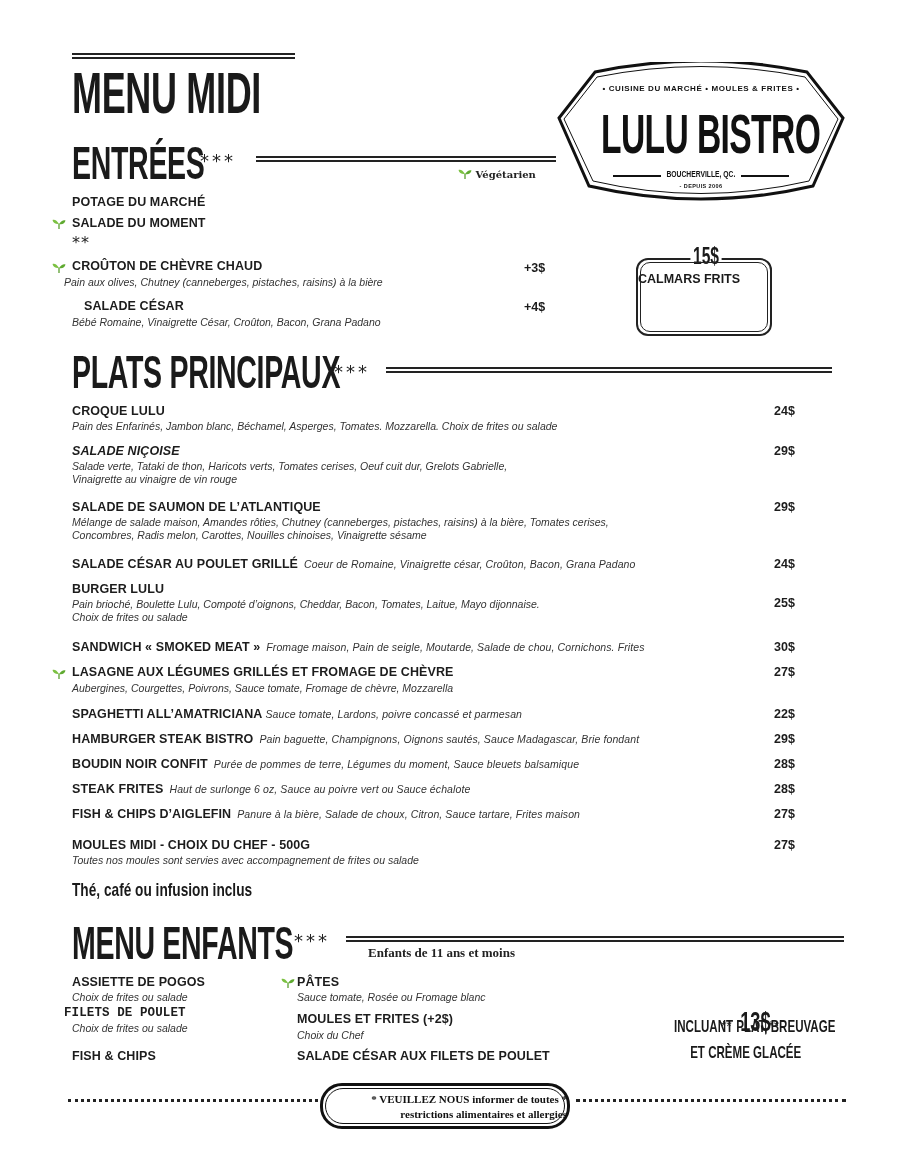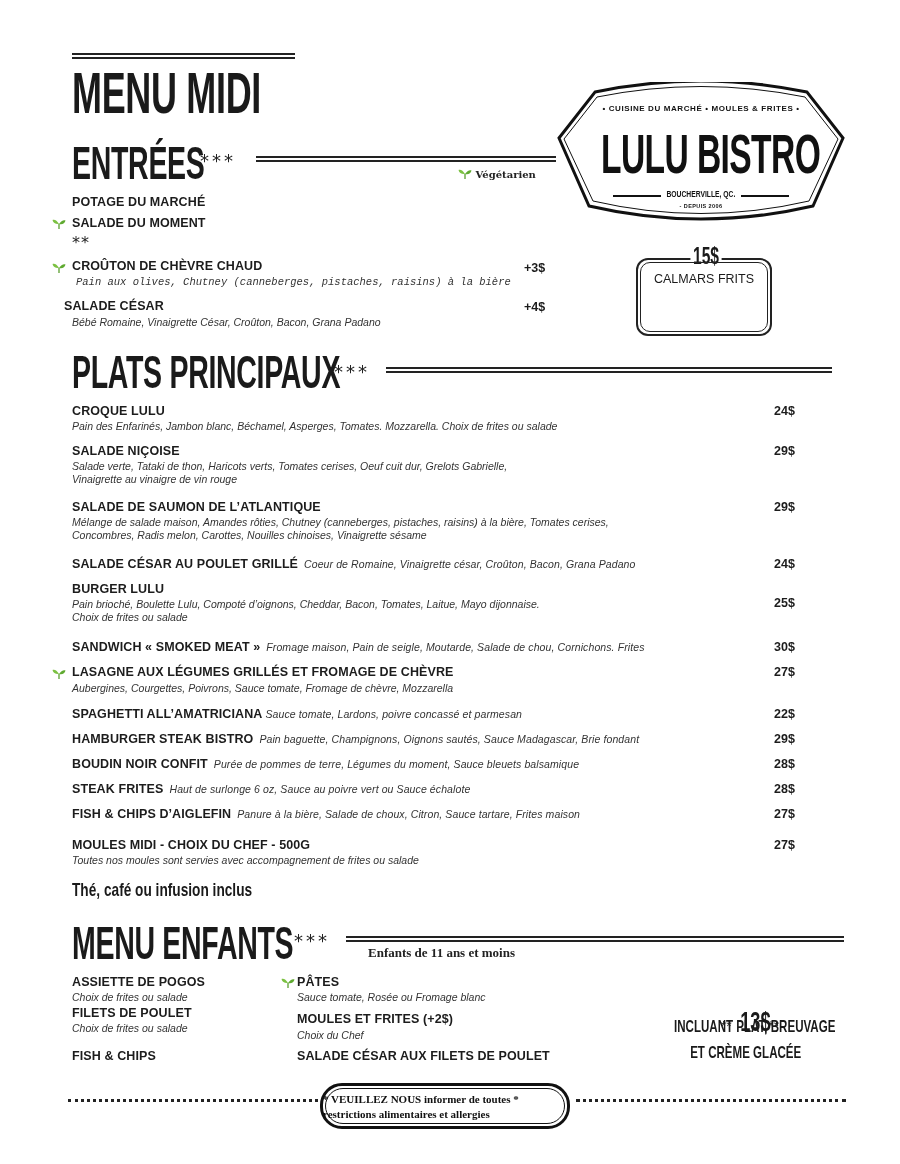--- a/index.html
+++ b/index.html
@@ -15,50 +15,50 @@
   .dbl-rule { position: absolute; height: 6px; border-top: 2px solid #222; border-bottom: 2px solid #222; }
 
   .item-name { font-family: "Liberation Sans", sans-serif; font-weight: 700; font-size: 12.5px; color: #1c1c1c; letter-spacing: 0.1px; white-space: nowrap; }
   .item-desc { font-family: "Liberation Sans", sans-serif; font-style: italic; font-size: 10.5px; color: #333; line-height: 13px; }
   .inline-desc { font-family: "Liberation Sans", sans-serif; font-style: italic; font-weight: 400; font-size: 10.5px; color: #333; margin-left: 6px; }
   .price { font-family: "Liberation Sans", sans-serif; font-weight: 700; font-size: 12.5px; color: #1c1c1c; position: absolute; }
 
   .leaf { position: absolute; width: 14px; height: 12px; }
 
   
-  .logo { position: absolute; left: 555px; top: 62px; width: 292px; height: 142px; margin-top: 20px; }
+  .logo { position: absolute; left: 555px; top: 62px; width: 292px; height: 142px; }
   .logo-tag { position: absolute; left: 0; width: 292px; top: 22px; text-align: center; font-size: 8px; font-weight: 700; letter-spacing: 0.6px; color: #111; }
   .logo-name { position: absolute; left: 46px; top: 44px; font-size: 56px; line-height: 56px; font-weight: 700; transform: scaleX(0.6); transform-origin: left top; white-space: nowrap; color: #111; letter-spacing: -1px; }
   .logo-city { position: absolute; left: 0; width: 292px; top: 107px; text-align: center; font-size: 9px; font-weight: 700; color: #111; }
   .logo-city span { display: inline-block; transform: scaleX(0.75); }
   .logo-since { position: absolute; left: 0; width: 292px; top: 121px; text-align: center; font-size: 5.5px; font-weight: 700; letter-spacing: 0.4px; color: #111; }
   .logo-line { position: absolute; top: 113px; height: 2px; width: 48px; background: #111; }
 
   
   .calmars { position: absolute; left: 636px; top: 258px; width: 136px; height: 78px; border: 2px solid #222; border-radius: 12px; }
   .calmars::after { content: ""; position: absolute; left: 2px; top: 2px; right: 2px; bottom: 2px; border: 1px solid #222; border-radius: 10px; }
   .calmars-price { position: absolute; left: 0; width: 136px; top: -16px; text-align: center; }
   .calmars-price span { display: inline-block; background: #fff; padding: 0 4px; font-size: 24px; font-weight: 700; line-height: 24px; transform: scaleX(0.65); }
-  .calmars-name { position: absolute; left: 0; width: 132px; top: 12px; text-align: center; font-size: 12.5px; font-weight: 400; }
+  .calmars-name { position: absolute; left: 0; width: 132px; top: 12px; font-size: 12.5px; font-weight: 700; }
   .calmars-desc { position: absolute; left: 0; width: 132px; top: 31px; text-align: center; font-style: italic; font-size: 11px; line-height: 18px; color: #333; }
 
   .veg-legend { position: absolute; left: 458px; top: 166px; font-family: "DejaVu Serif", serif; font-weight: 700; font-size: 10px; color: #222; }
 
   
   .kids-price { position: absolute; left: 650px; width: 200px; top: 1008px; text-align: center; }
   .kids-price .p { display: inline-block; font-weight: 700; font-size: 28px; line-height: 28px; transform: scaleX(0.65); }
   .kids-price .st { font-size: 14px; color: #222; }
   .kids-desc { position: absolute; left: 636px; width: 220px; text-align: center; font-weight: 700; font-size: 17px; line-height: 26px; color: #1a1a1a; }
   .kids-desc span { display: inline-block; transform: scaleX(0.68); white-space: nowrap; }
 
   
   .dots { position: absolute; top: 1099px; height: 3px; border-top: 3px dotted #222; }
   .notice { position: absolute; left: 320px; top: 1083px; width: 250px; height: 46px; border: 3px solid #111; border-radius: 22px; }
   .notice::after { content: ""; position: absolute; left: 2px; top: 2px; right: 2px; bottom: 2px; border: 1px solid #111; border-radius: 19px; }
-  .notice-line { position: absolute; left: 0; width: 244px; text-align: left; font-family: "Liberation Serif", serif; font-weight: 700; font-size: 11px; color: #111; }
+  .notice-line { position: absolute; left: 0; width: 244px; text-align: right; font-family: "Liberation Serif", serif; font-weight: 700; font-size: 11px; color: #111; }
 
   .inclus { position: absolute; left: 72px; top: 880px; font-weight: 700; font-size: 19px; line-height: 20px; transform: scaleX(0.72); transform-origin: left top; white-space: nowrap; }
   .kids-sub { position: absolute; left: 368px; top: 945px; font-family: "Liberation Serif", serif; font-weight: 700; font-size: 13px; color: #222; }
 </style>
 </head>
 <body>
 
 <svg width="0" height="0" style="position:absolute">
   <defs>
     <symbol id="leaf" viewBox="0 0 14 12">
@@ -104,43 +104,43 @@
 <svg class="leaf" style="left:52px; top:218px;">
     <use href="#leaf"></use>
   </svg>
 <div class="abs item-name" style="left:72px; top:216px;">SALADE DU MOMENT</div>
 <div class="abs stars" style="left:72px; top:233px; font-size:16px; letter-spacing:1px;">**</div>
 
 <svg class="leaf" style="left:52px; top:262px;">
     <use href="#leaf"></use>
   </svg>
 <div class="abs item-name" style="left:72px; top:259px;">CROÛTON DE CHÈVRE CHAUD</div>
-<div class="abs item-desc" style="left:76px; top:276px;font-family:Liberation Mono, monospace;">Pain aux olives, Chutney (canneberges, pistaches, raisins) à la bière</div>
+<div class="abs item-desc" style="left:64px; top:276px;">Pain aux olives, Chutney (canneberges, pistaches, raisins) à la bière</div>
 <div class="price" style="left:524px; top:261px;">+3$</div>
 
-<div class="abs item-name" style="left:64px; top:299px;">SALADE CÉSAR</div>
+<div class="abs item-name" style="left:84px; top:299px;">SALADE CÉSAR</div>
 <div class="abs item-desc" style="left:72px; top:316px;">Bébé Romaine, Vinaigrette César, Croûton, Bacon, Grana Padano</div>
 <div class="price" style="left:524px; top:300px;">+4$</div>
 
 <div class="calmars">
   <div class="calmars-price"><span>15$</span></div>
   <div class="calmars-name">CALMARS FRITS</div>
 </div>
 
 <div class="abs" style="left:72px; top:349px;">
   <span class="cond title-lg">PLATS PRINCIPAUX</span>
 </div>
 <div class="abs stars" style="left:334px; top:361px;">***</div>
 <div class="dbl-rule" style="left:386px; top:367px; width:446px;"></div>
 
 <div class="abs item-name" style="left:72px; top:404px;">CROQUE LULU</div>
 <div class="abs item-desc" style="left:72px; top:420px;">Pain des Enfarinés, Jambon blanc, Béchamel, Asperges, Tomates. Mozzarella. Choix de frites ou salade</div>
 <div class="price" style="left:774px; top:404px;">24$</div>
 
-<div class="abs item-name" style="left:72px; top:444px;">SALADE NIÇOISE</div>
+<div class="abs item-name" style="left:72px; top:444px;font-style:italic;">SALADE NIÇOISE</div>
 <div class="abs item-desc" style="left:72px; top:460px;">Salade verte, Tataki de thon, Haricots verts, Tomates cerises, Oeuf cuit dur, Grelots Gabrielle,</div>
 <div class="abs item-desc" style="left:72px; top:473px;">Vinaigrette au vinaigre de vin rouge</div>
 <div class="price" style="left:774px; top:444px;">29$</div>
 
 <div class="abs item-name" style="left:72px; top:500px;">SALADE DE SAUMON DE L’ATLANTIQUE</div>
 <div class="abs item-desc" style="left:72px; top:516px;">Mélange de salade maison,  Amandes rôties, Chutney (canneberges, pistaches, raisins) à la bière, Tomates cerises,</div>
 <div class="abs item-desc" style="left:72px; top:529px;">Concombres, Radis melon, Carottes, Nouilles chinoises, Vinaigrette sésame</div>
 <div class="price" style="left:774px; top:500px;">29$</div>
 
 <div class="abs item-name" style="left:72px; top:557px;"><span>SALADE CÉSAR AU POULET GRILLÉ</span><span class="inline-desc">Coeur de Romaine, Vinaigrette césar, Croûton, Bacon, Grana Padano</span></div>
@@ -184,21 +184,21 @@
 
 <div class="abs" style="left:72px; top:920px;">
   <span class="cond title-lg">MENU ENFANTS</span>
 </div>
 <div class="abs stars" style="left:294px; top:930px;">***</div>
 <div class="dbl-rule" style="left:346px; top:936px; width:498px;"></div>
 <div class="kids-sub">Enfants de 11 ans et moins</div>
 
 <div class="abs item-name" style="left:72px; top:975px;">ASSIETTE DE POGOS</div>
 <div class="abs item-desc" style="left:72px; top:991px;">Choix de frites ou salade</div>
-<div class="abs item-name" style="left:72px; top:1006px;">FILETS DE POULET</div>
+<div class="abs item-name" style="left:64px; top:1006px;font-family:Liberation Mono, monospace;">FILETS DE POULET</div>
 <div class="abs item-desc" style="left:72px; top:1022px;">Choix de frites ou salade</div>
 <div class="abs item-name" style="left:72px; top:1049px;">FISH &amp; CHIPS</div>
 
 <svg class="leaf" style="left:281px; top:977px;">
     <use href="#leaf"></use>
   </svg>
 <div class="abs item-name" style="left:297px; top:975px;">PÂTES</div>
 <div class="abs item-desc" style="left:297px; top:991px;">Sauce tomate, Rosée ou Fromage blanc</div>
 <div class="abs item-name" style="left:297px; top:1012px;">MOULES ET FRITES (+2$)</div>
 <div class="abs item-desc" style="left:297px; top:1029px;">Choix du Chef</div>

